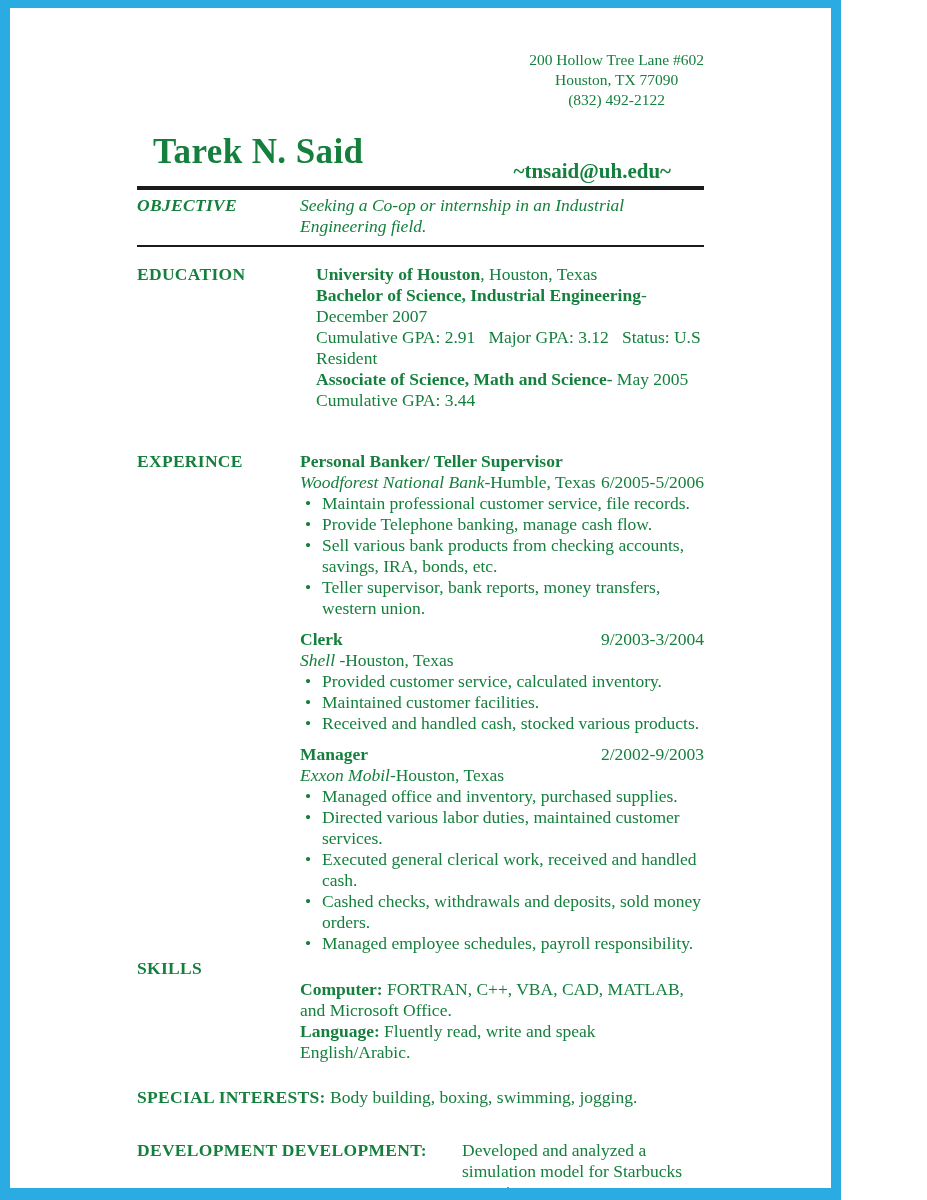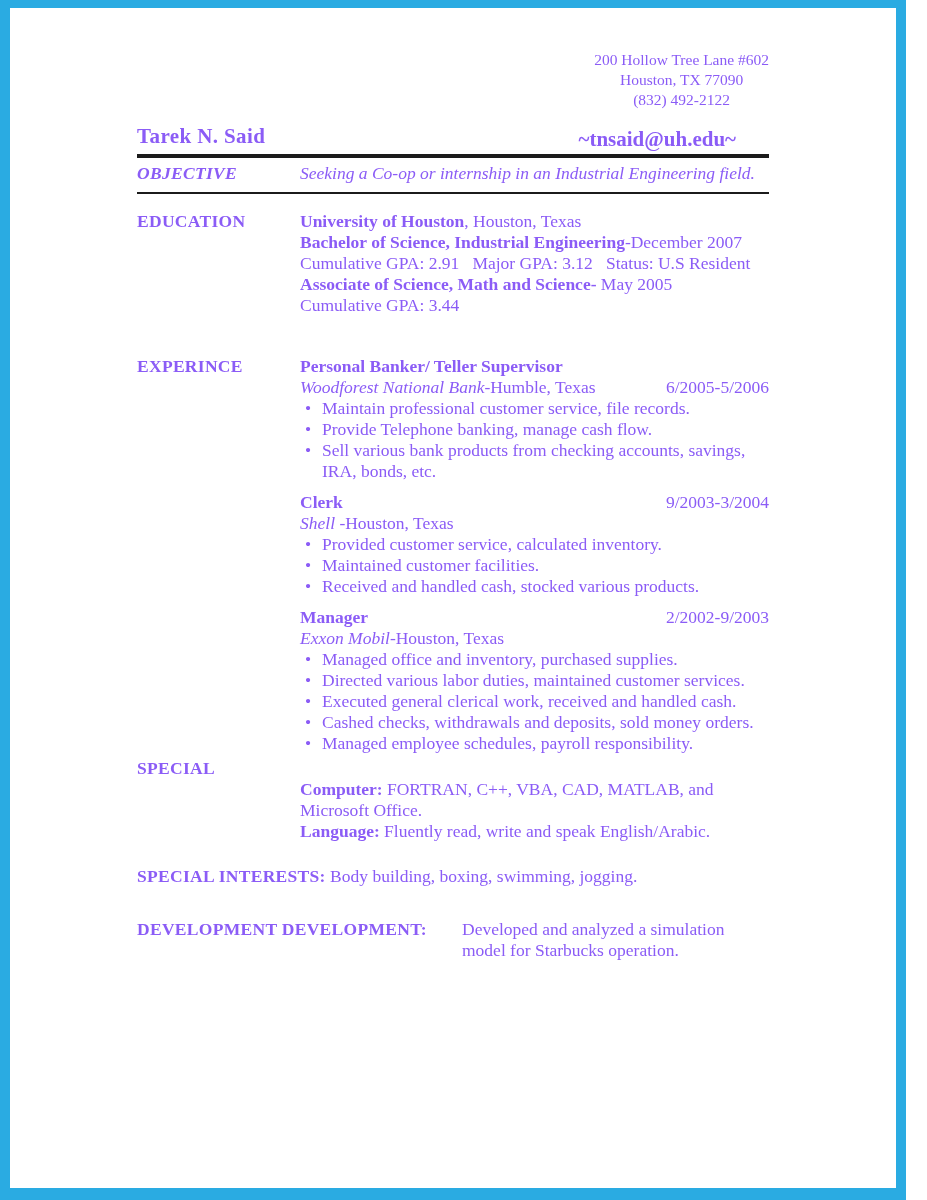--- a/index.html
+++ b/index.html
@@ -1,26 +1,26 @@
 <!DOCTYPE html>
 <html><head>
 <meta charset="utf-8">
 <style>
   html, body { margin: 0; padding: 0; background: #ffffff; }
   .page {
     position: relative;
-    width: 906px;
+    width: 841px;
     height: 1200px;
     box-sizing: border-box;
     border-style: solid;
     border-color: #2aabe2;
     border-width: 8px 10px 12px 10px;
     background: #ffffff;
     font-family: "Liberation Serif", "DejaVu Serif", serif;
-    color: #8b5cf6;
+    color: #15803d;
     overflow: hidden;
   }
   .content {
     padding: 42px 127px 0 127px;
     font-size: 17.5px;
     line-height: 21px;
   }
   
   .contact-block {
     width: max-content;
@@ -32,22 +32,22 @@
   
   .name-row {
     display: flex;
     justify-content: space-between;
     align-items: flex-end;
     border-bottom: 4.5px solid #1b1b1b;
     padding-bottom: 2px;
     margin-top: 10px;
   }
   .name-row h1 {
-    margin: 0;
-    font-size: 21px;
+    margin: 16px;
+    font-size: 35px;
     line-height: 32px;
     font-weight: bold;
     letter-spacing: 0.4px;
     font-family: Liberation Serif, serif;
   }
   .email {
     font-weight: bold;
     font-size: 21px;
     margin-right: 33px;
     padding-bottom: 2px;
@@ -63,21 +63,21 @@
     font-weight: bold;
     letter-spacing: 0.3px;
   }
   .label-col { width: 163px; flex-shrink: 0; }
   
   .section {
     display: grid;
     grid-template-columns: 163px 1fr;
     align-items: start;
   }
-  .edu-section { margin-top: 17px; }
+  .edu-section { margin-top: 17px; gap: 16px; }
   .exp-section { margin-top: 40px; }
   .stats { white-space: pre-wrap; }
   .ital { font-style: italic; }
   
   .job + .job { margin-top: 10px; }
   .flex-row { display: flex; justify-content: space-between; }
   .job-title { font-weight: bold; }
   .bullets { margin: 0; padding: 0; list-style: none; }
   .bullets li { position: relative; padding-left: 22px; }
   .bullets li::before { content: "\2022"; position: absolute; left: 5px; }
@@ -131,20 +131,21 @@
         <div class="job">
           <div class="job-title">Personal Banker/ Teller Supervisor</div>
           <div class="flex-row">
             <span><span class="ital">Woodforest National Bank</span><span>-Humble, Texas</span></span>
             <span>6/2005-5/2006</span>
           </div>
           <ul class="bullets">
             <li>Maintain professional customer service, file records.</li>
             <li>Provide Telephone banking, manage cash flow.</li>
             <li>Sell various bank products from checking accounts, savings, IRA, bonds, etc.</li>
+            <li>Teller supervisor, bank reports, money transfers, western union.</li>
           </ul>
         </div>
 
         <div class="job">
           <div class="flex-row">
             <span class="job-title">Clerk</span>
             <span>9/2003-3/2004</span>
           </div>
           <div><span class="ital">Shell</span><span> -Houston, Texas</span></div>
           <ul class="bullets">
@@ -166,21 +167,21 @@
             <li>Executed general clerical work, received and handled cash.</li>
             <li>Cashed checks, withdrawals and deposits, sold money orders.</li>
             <li>Managed employee schedules, payroll responsibility.</li>
           </ul>
         </div>
 
       </div>
     </div>
 
     <div class="skills-section">
-      <div class="sec-heading">SPECIAL</div>
+      <div class="sec-heading">SKILLS</div>
       <div class="skills-body">
         <div><b>Computer:</b><span> FORTRAN, C++, VBA, CAD, MATLAB, and Microsoft Office.</span></div>
         <div><b>Language:</b><span> Fluently read, write and speak English/Arabic.</span></div>
       </div>
     </div>
 
     <div class="special-row">
       <b class="sec-heading">SPECIAL INTERESTS:</b><span> Body building, boxing, swimming, jogging.</span>
     </div>
 

